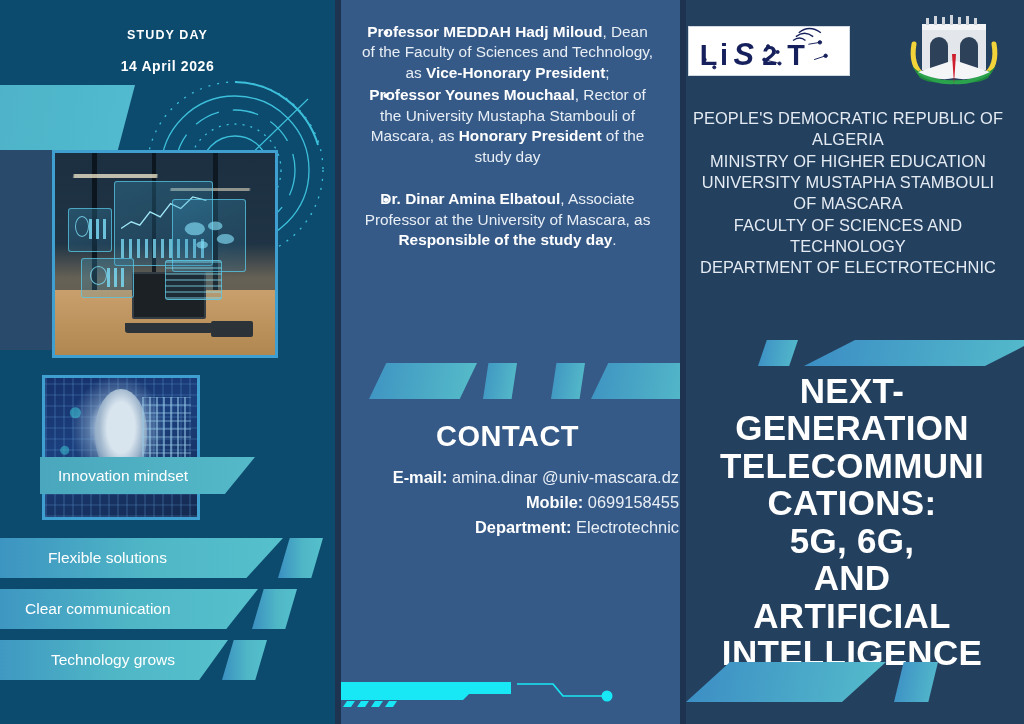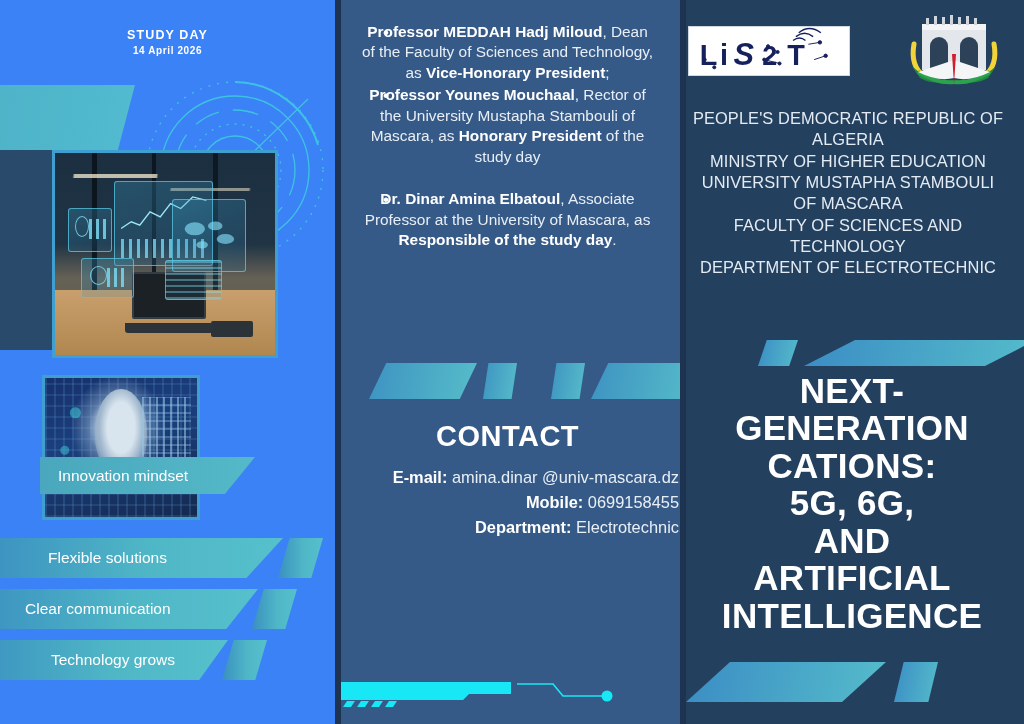--- a/index.html
+++ b/index.html
@@ -11,34 +11,34 @@
   }
   #brochure {
     position: relative;
     width: 1024px; height: 724px;
     display: flex;
     background: #24405f;
   }
 
   
   .panel { position: relative; height: 724px; overflow: hidden; }
-  #panel-left   { width: 335px; background: #3b82f6; }
+  #panel-left   { width: 335px; background: #0c4a6e; }
   #panel-mid    { width: 345px; background: #365a87; }
   #panel-right  { width: 344px; background: #24405f; }
 
   
   .study-day {
     position: absolute; top: 28px; left: 0; width: 335px;
     text-align: center;
     color: #ffffff;
     font-weight: bold;
     letter-spacing: 0.6px;
   }
   .study-day .l1 { font-size: 12.5px; letter-spacing: 1.1px; }
-  .study-day .l2 { font-size: 10px; margin-top: 3px; }
+  .study-day .l2 { font-size: 14px; margin-top: 16px; }
 
   .teal-wedge {
     position: absolute; top: 85px; left: -10px;
     width: 145px; height: 132px;
     background: linear-gradient(100deg,#4fb3c8 0%, #4fb8cc 60%, #55bcd0 100%);
     clip-path: polygon(0 0, 100% 0, 76% 100%, 0 100%);
   }
   .blue-wedge-sm {
     position: absolute; top: 150px; left: 0;
     width: 60px; height: 200px;
@@ -515,20 +515,21 @@
       </div>
 
     <div class="title-deco-top">
       <div class="pgram2" style="left:78px;  top:0; width:40px;  height:26px;"></div>
       <div class="pgram2" style="left:124px; top:0; width:232px; height:26px;"></div>
     </div>
 
     <div class="main-title" id="main-title">
         <span>NEXT-</span>
         <span>GENERATION</span>
+        <span>TELECOMMUNI</span>
         <span>CATIONS:</span>
         <span>5G, 6G,</span>
         <span>AND</span>
         <span>ARTIFICIAL</span>
         <span>INTELLIGENCE</span>
       </div>
 
     <div class="title-deco-bottom">
       <div class="pgram2" style="left:6px;  top:0; width:200px; height:40px;"></div>
       <div class="pgram2" style="left:214px; top:0; width:44px;  height:40px;"></div>

